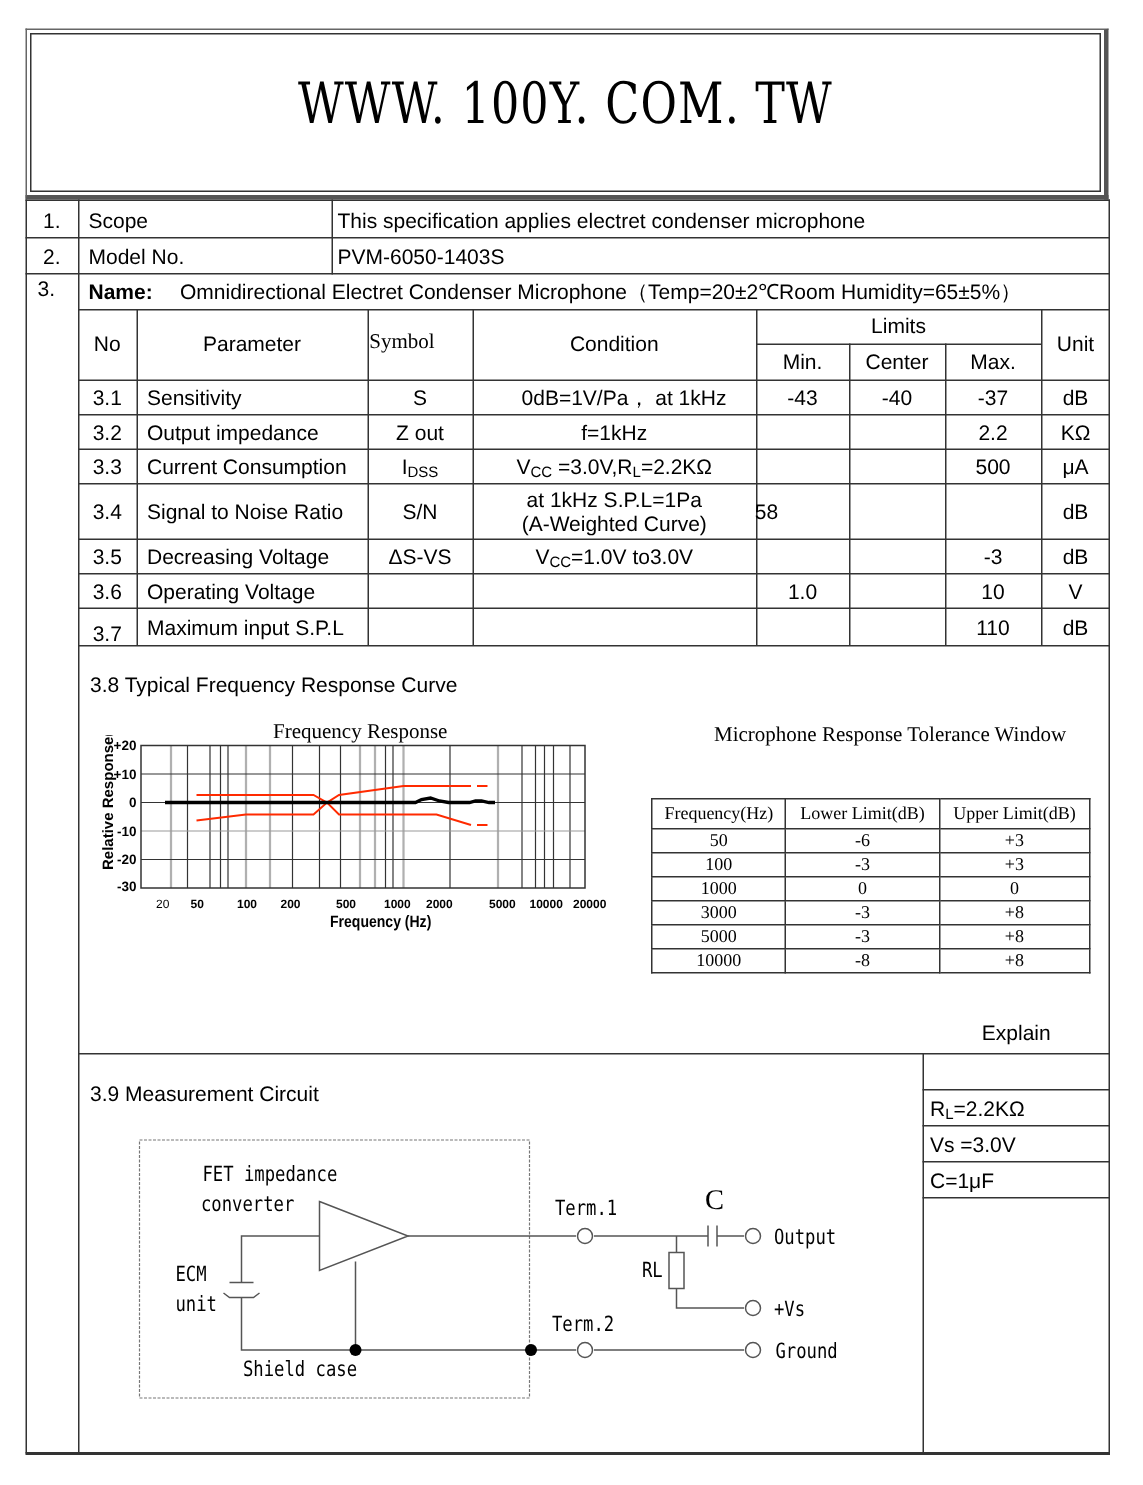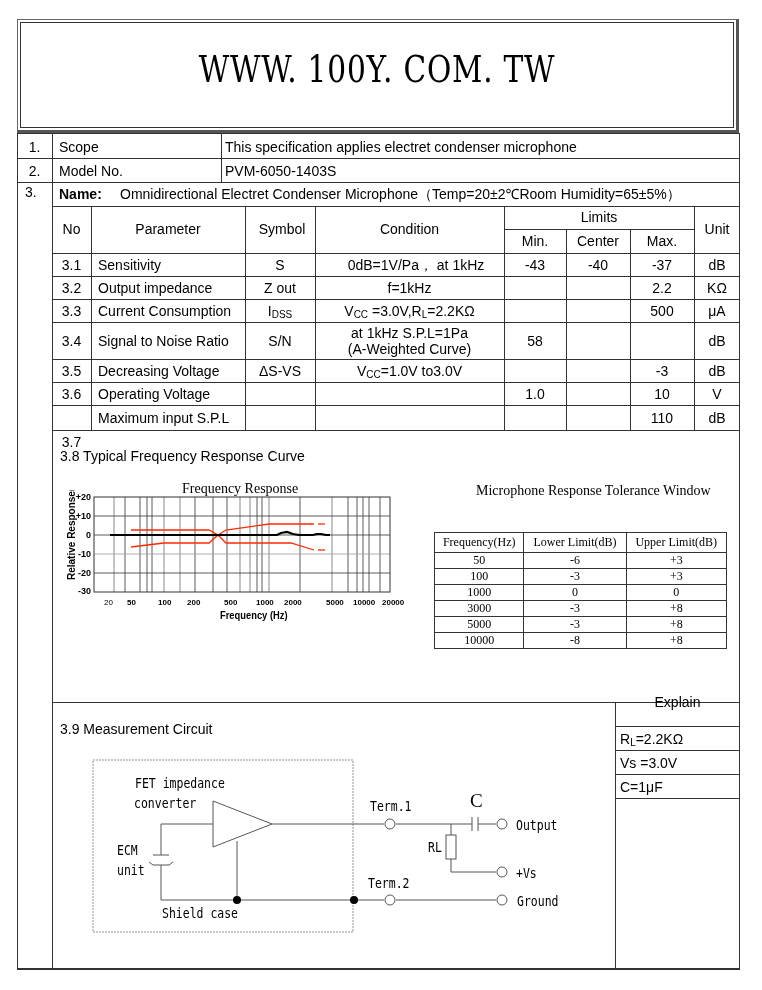--- a/index.html
+++ b/index.html
@@ -77,21 +77,21 @@
   <div class="line-h" style="left:52px;top:276px;width:688px;"></div>
   <div class="line-h" style="left:52px;top:299px;width:688px;"></div>
   <div class="line-h" style="left:52px;top:322px;width:688px;"></div>
   <div class="line-h" style="left:52px;top:359px;width:688px;"></div>
   <div class="line-h" style="left:52px;top:382px;width:688px;"></div>
   <div class="line-h" style="left:52px;top:405px;width:688px;"></div>
   <div class="line-h" style="left:52px;top:430px;width:688px;"></div>
 
   <div class="txt ctr" style="left:52px;width:39px;top:222px;">No</div>
   <div class="txt ctr" style="left:91px;width:154px;top:222px;">Parameter</div>
-  <div class="txt ctr" style="left:247px;width:70px;top:222px;">Symbol</div>
+  <div class="txt ctr" style="left:233px;width:70px;top:222px;font-family:Liberation Serif, serif;">Symbol</div>
   <div class="txt ctr" style="left:315px;width:189px;top:222px;">Condition</div>
   <div class="txt ctr" style="left:504px;width:190px;top:210px;">Limits</div>
   <div class="txt ctr" style="left:504px;width:62px;top:234px;">Min.</div>
   <div class="txt ctr" style="left:566px;width:64px;top:234px;">Center</div>
   <div class="txt ctr" style="left:630px;width:64px;top:234px;">Max.</div>
   <div class="txt ctr" style="left:694px;width:46px;top:222px;">Unit</div>
 
   <div>
     <div class="txt ctr" style="left:52px;width:39px;top:258px;">3.1</div>
     <div class="txt" style="left:98px;top:258px;">Sensitivity</div>
@@ -120,21 +120,21 @@
     <div class="txt ctr" style="left:630px;width:64px;top:304px;">500</div>
     <div class="txt ctr" style="left:694px;width:46px;top:304px;">μA</div>
   </div>
 
   <div>
     <div class="txt ctr" style="left:52px;width:39px;top:334px;">3.4</div>
     <div class="txt" style="left:98px;top:334px;">Signal to Noise Ratio</div>
     <div class="txt ctr" style="left:245px;width:70px;top:334px;">S/N</div>
     <div class="txt ctr" style="left:315px;width:189px;top:326px;">at 1kHz S.P.L=1Pa</div>
     <div class="txt ctr" style="left:315px;width:189px;top:342px;">(A-Weighted Curve)</div>
-    <div class="txt ctr" style="left:504px;width:62px;top:334px;text-align:center;">58</div>
+    <div class="txt ctr" style="left:480px;width:62px;top:334px;text-align:center;">58</div>
     <div class="txt ctr" style="left:694px;width:46px;top:334px;">dB</div>
   </div>
 
   <div>
     <div class="txt ctr" style="left:52px;width:39px;top:364px;">3.5</div>
     <div class="txt" style="left:98px;top:364px;">Decreasing Voltage</div>
     <div class="txt ctr" style="left:245px;width:70px;top:364px;">ΔS-VS</div>
     <div class="txt ctr" style="left:315px;width:189px;top:364px;"><span>V</span><sub>CC</sub><span>=1.0V to3.0V</span></div>
     <div class="txt ctr" style="left:630px;width:64px;top:364px;">-3</div>
     <div class="txt ctr" style="left:694px;width:46px;top:364px;">dB</div>
@@ -142,21 +142,21 @@
 
   <div>
     <div class="txt ctr" style="left:52px;width:39px;top:387px;">3.6</div>
     <div class="txt" style="left:98px;top:387px;">Operating Voltage</div>
     <div class="txt ctr" style="left:504px;width:62px;top:387px;">1.0</div>
     <div class="txt ctr" style="left:630px;width:64px;top:387px;">10</div>
     <div class="txt ctr" style="left:694px;width:46px;top:387px;">V</div>
   </div>
 
   <div>
-    <div class="txt ctr" style="left:52px;width:39px;top:435px;">3.7</div>
+    <div class="txt ctr" style="left:52px;width:39px;top:415px;">3.7</div>
     <div class="txt" style="left:98px;top:411px;">Maximum input S.P.L</div>
     <div class="txt ctr" style="left:630px;width:64px;top:411px;">110</div>
     <div class="txt ctr" style="left:694px;width:46px;top:411px;">dB</div>
   </div>
 </div>
 
 <div class="txt" style="left:60px;top:449px;">3.8 Typical Frequency Response Curve</div>
 
 <div class="txt" style="left:182px;top:482px;font-family:'Liberation Serif',serif;font-size:14px;">Frequency Response</div>
 
@@ -267,21 +267,21 @@
         <td>+8</td>
       </tr>
   </tbody>
 </table>
 
 <div class="line-h" style="left:52px;top:702px;width:688px;"></div>
 <div class="line-v" style="left:615px;top:702px;height:267px;"></div>
 <div class="txt" style="left:60px;top:722px;">3.9 Measurement Circuit</div>
 
 <div>
-  <div class="explain-cell ctr" style="top:694px;padding-left:0;">Explain</div>
+  <div class="explain-cell ctr" style="top:680px;padding-left:0;">Explain</div>
   <div class="line-h" style="left:615px;top:726px;width:125px;"></div>
   <div class="explain-cell" style="top:731px;"><span>R</span><sub>L</sub><span>=2.2KΩ</span></div>
   <div class="line-h" style="left:615px;top:750px;width:125px;"></div>
   <div class="explain-cell" style="top:755px;">Vs =3.0V</div>
   <div class="line-h" style="left:615px;top:774px;width:125px;"></div>
   <div class="explain-cell" style="top:779px;">C=1μF</div>
   <div class="line-h" style="left:615px;top:798px;width:125px;"></div>
 </div>
 
 <svg class="abs" style="left:80px;top:755px;" width="520" height="180" viewBox="0 0 520 180">

